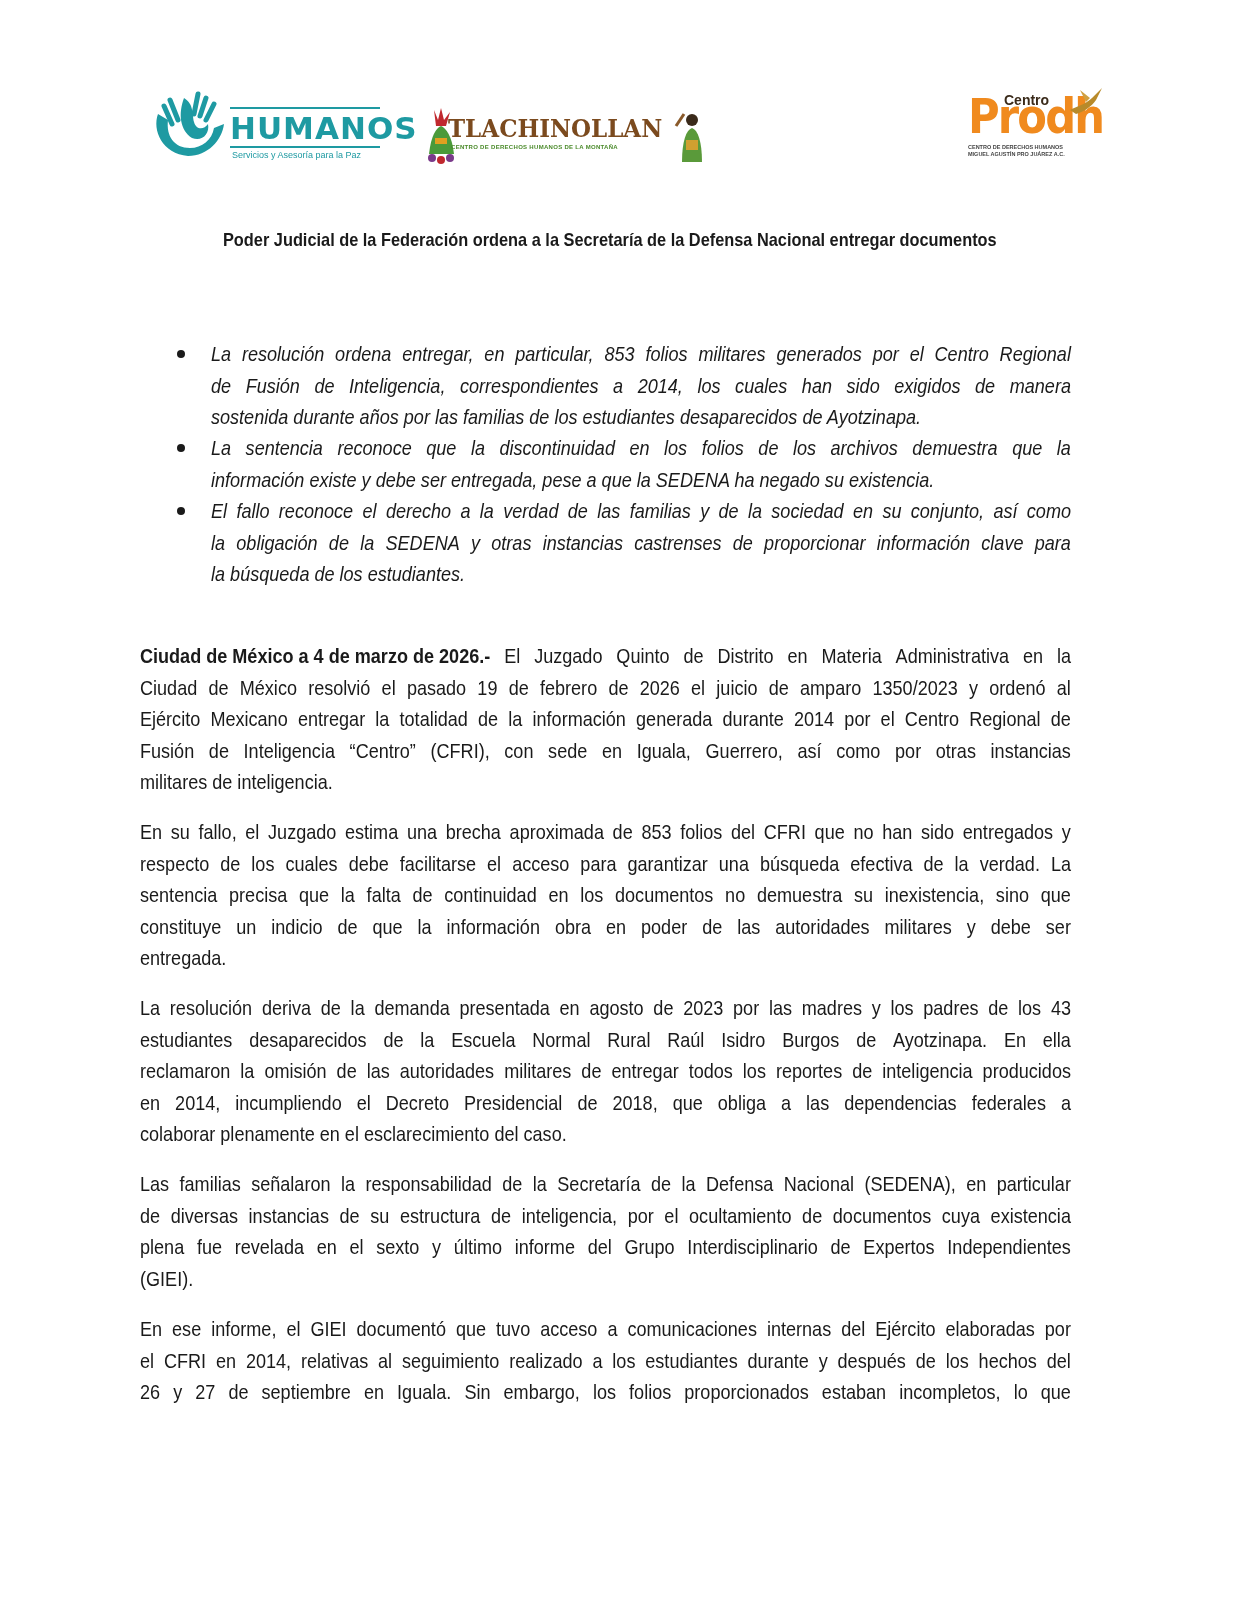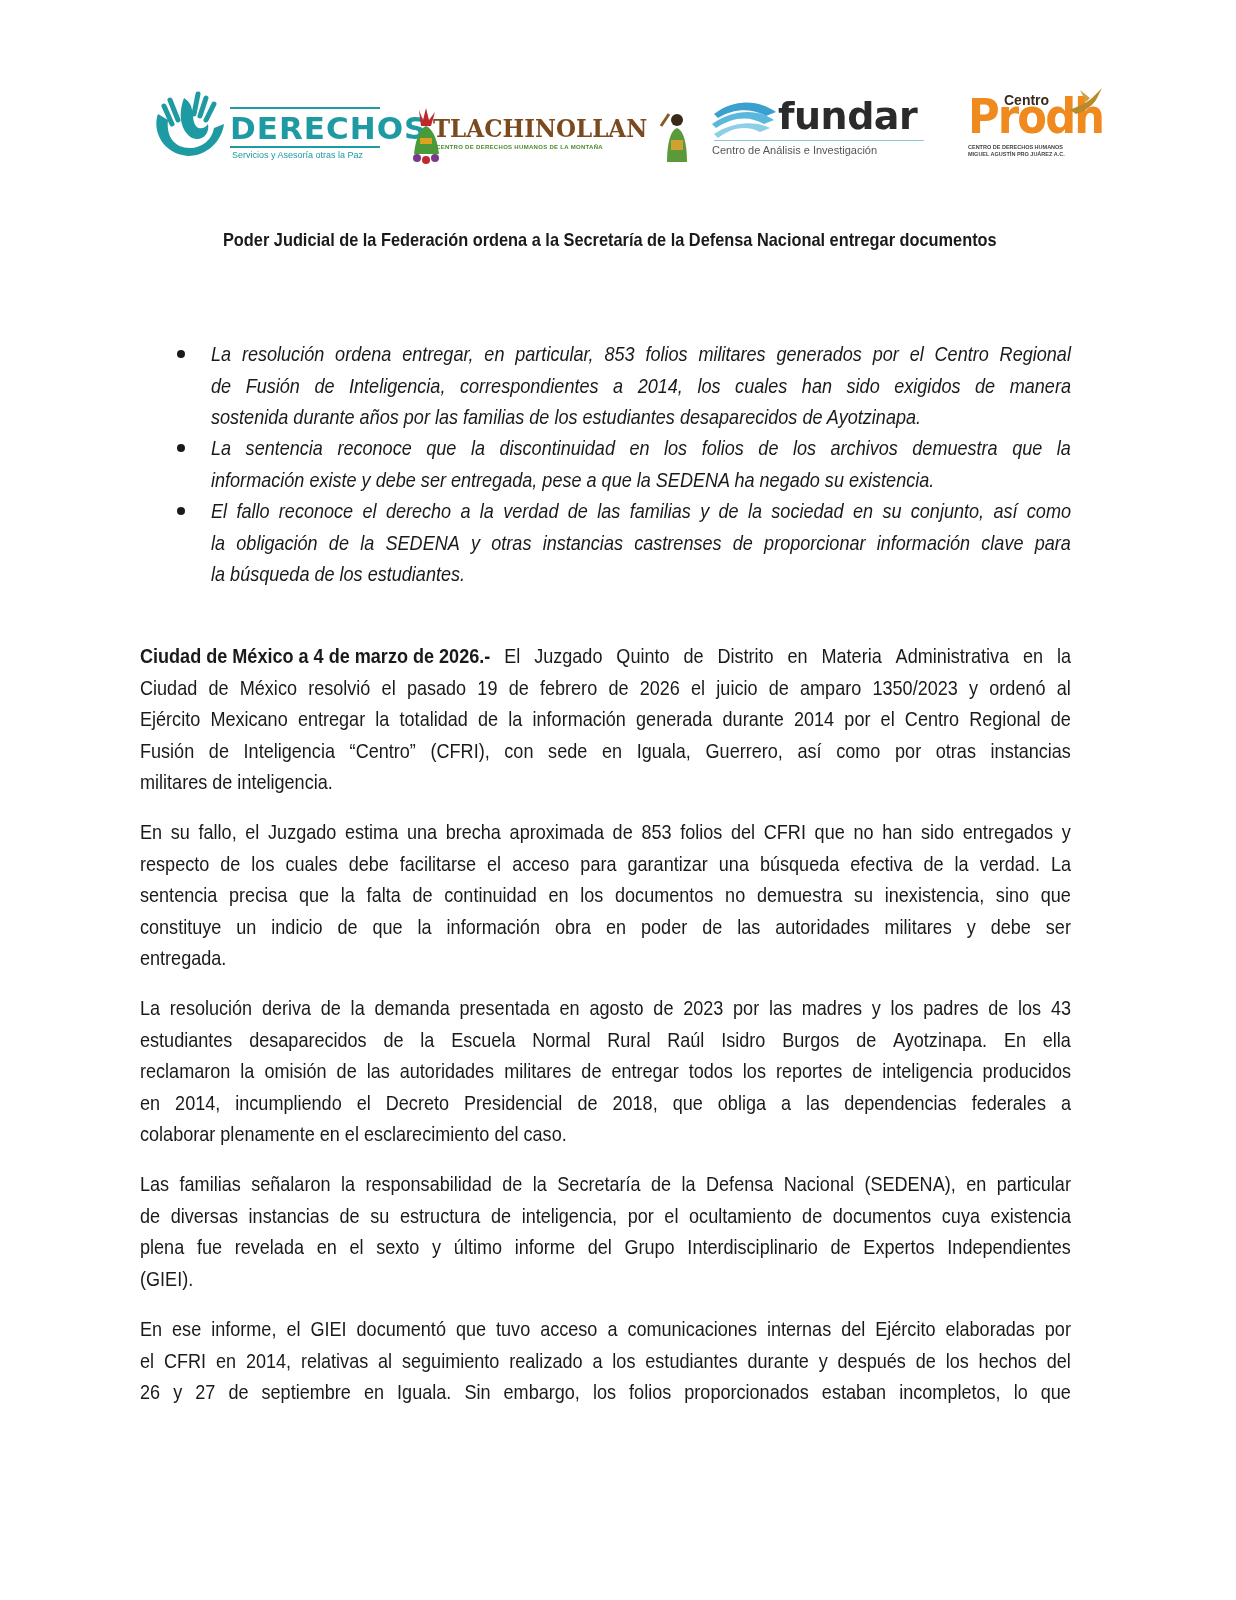--- a/index.html
+++ b/index.html
@@ -3,21 +3,21 @@
 <meta charset="utf-8">
 <style>
   html, body { margin: 0; padding: 0; background: #ffffff; }
   body { width: 1236px; height: 1600px; position: relative; overflow: hidden;
          font-family: "Liberation Sans", sans-serif; color: #1a1a1a; }
 
   
   .logos { position: absolute; top: 84px; left: 150px; width: 930px; height: 90px; }
   .logo { position: absolute; top: 0; height: 90px; }
   .logo-serapaz { left: 0; width: 240px; }
-  .logo-tlach   { left: 261px; width: 280px; }
+  .logo-tlach   { left: 276px; width: 280px; }
   .logo-fundar  { left: 560px; width: 215px; }
   .logo-prodh   { left: 816px; width: 142px; }
 
   .serapaz-word { position: absolute; left: 80px; top: 26px; font-family: "DejaVu Sans", sans-serif;
                   font-weight: bold; font-size: 31px; color: #1e9aa2; letter-spacing: 1px; }
   .serapaz-rule-top { position: absolute; left: 80px; top: 23px; width: 150px; height: 2px; background: #1e9aa2; }
   .serapaz-rule-bot { position: absolute; left: 80px; top: 62px; width: 150px; height: 2px; background: #1e9aa2; }
   .serapaz-sub { position: absolute; left: 82px; top: 66px; font-size: 9px; color: #1e9aa2; white-space: nowrap; }
 
   .tlach-word { position: absolute; left: 22px; top: 30px; font-family: "DejaVu Serif", serif; font-weight: bold;
@@ -56,23 +56,23 @@
 
 <div class="logos">
 
   <div class="logo logo-serapaz">
     <svg width="78" height="90" viewBox="0 0 78 90" style="position:absolute;left:0;top:0">
       <path d="M8 30 C 2 46, 12 70, 38 72 C 58 72, 72 56, 74 40 L 64 44 C 62 56, 52 64, 40 64 C 24 64, 16 52, 18 36 Z" fill="#1e9aa2"></path>
       <path d="M34 14 C 28 30, 30 46, 42 54 C 52 58, 60 50, 58 40 C 54 46, 46 46, 44 38 C 42 30, 44 20, 34 14 Z" fill="#1e9aa2"></path>
       <path d="M14 22 L 22 40 M 20 16 L 28 36 M 48 10 L 44 30 M 56 14 L 50 32 M 64 20 L 56 36" stroke="#1e9aa2" stroke-width="5" stroke-linecap="round"></path>
     </svg>
     <div class="serapaz-rule-top"></div>
-    <div class="serapaz-word">DERECHOS</div>
+    <div class="serapaz-word">HUMANOS</div>
     <div class="serapaz-rule-bot"></div>
-    <div class="serapaz-sub">Servicios y Asesoría otras la Paz</div>
+    <div class="serapaz-sub">Servicios y Asesoría para la Paz</div>
   </div>
 
   <div class="logo logo-tlach">
     <svg width="30" height="60" viewBox="0 0 30 60" style="position:absolute;left:0;top:22px">
       <path d="M8 4 L 12 14 L 15 2 L 18 14 L 24 6 L 20 20 L 10 20 Z" fill="#c0282e"></path>
       <path d="M3 48 C 5 30, 10 22, 15 20 C 20 22, 26 30, 28 48 Z" fill="#4a9a3a"></path>
       <rect x="9" y="32" width="12" height="6" fill="#e0a020"></rect>
       <circle cx="6" cy="52" r="4" fill="#7a3a8a"></circle>
         <circle cx="15" cy="54" r="4" fill="#c0282e"></circle>
         <circle cx="24" cy="52" r="4" fill="#7a3a8a"></circle>
@@ -80,30 +80,20 @@
     <div class="tlach-word">TLACHINOLLAN</div>
     <div class="tlach-sub">CENTRO DE DERECHOS HUMANOS DE LA MONTAÑA</div>
     <svg width="30" height="60" viewBox="0 0 30 60" style="position:absolute;left:248px;top:22px">
       <path d="M2 20 L 10 8" stroke="#8a5a2a" stroke-width="3"></path>
       <circle cx="18" cy="14" r="6" fill="#3a2a1a"></circle>
       <path d="M8 56 C 8 36, 12 24, 18 22 C 24 24, 28 36, 28 56 Z" fill="#5a9a3a"></path>
       <rect x="12" y="34" width="12" height="10" fill="#d0a030"></rect>
     </svg>
   </div>
 
-  <div class="logo logo-fundar">
-    <svg width="70" height="50" viewBox="0 0 70 50" style="position:absolute;left:0;top:10px">
-      <path d="M4 20 C 22 6, 46 4, 66 18 L 56 22 C 42 14, 24 14, 8 24 Z" fill="#3aa0d0"></path>
-      <path d="M2 30 C 22 16, 46 14, 64 26 L 54 30 C 40 22, 24 22, 6 34 Z" fill="#5ab8dc"></path>
-      <path d="M4 40 C 22 28, 44 26, 60 34 L 50 38 C 38 32, 24 32, 8 44 Z" fill="#8ccfe6"></path>
-    </svg>
-    <div class="fundar-word">fundar</div>
-    <div class="fundar-rule"></div>
-    <div class="fundar-sub">Centro de Análisis e Investigación</div>
-  </div>
 
   <div class="logo logo-prodh">
     <div class="prodh-word">Prodh</div>
     <div class="prodh-centro">Centro</div>
     <svg width="40" height="40" viewBox="0 0 40 40" style="position:absolute;left:100px;top:0">
       <path d="M4 26 C 12 22, 20 20, 26 14 L 36 4 L 30 16 C 26 22, 18 28, 10 30 Z" fill="#b88a2a"></path>
       <path d="M20 18 L 14 6 L 24 14 Z" fill="#d0a040"></path>
     </svg>
     <div class="prodh-sub">
       <div>CENTRO DE DERECHOS HUMANOS</div>

